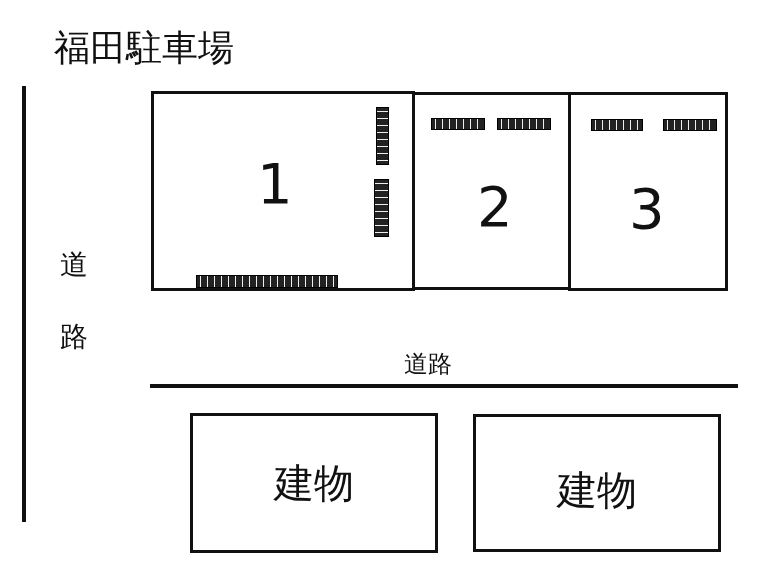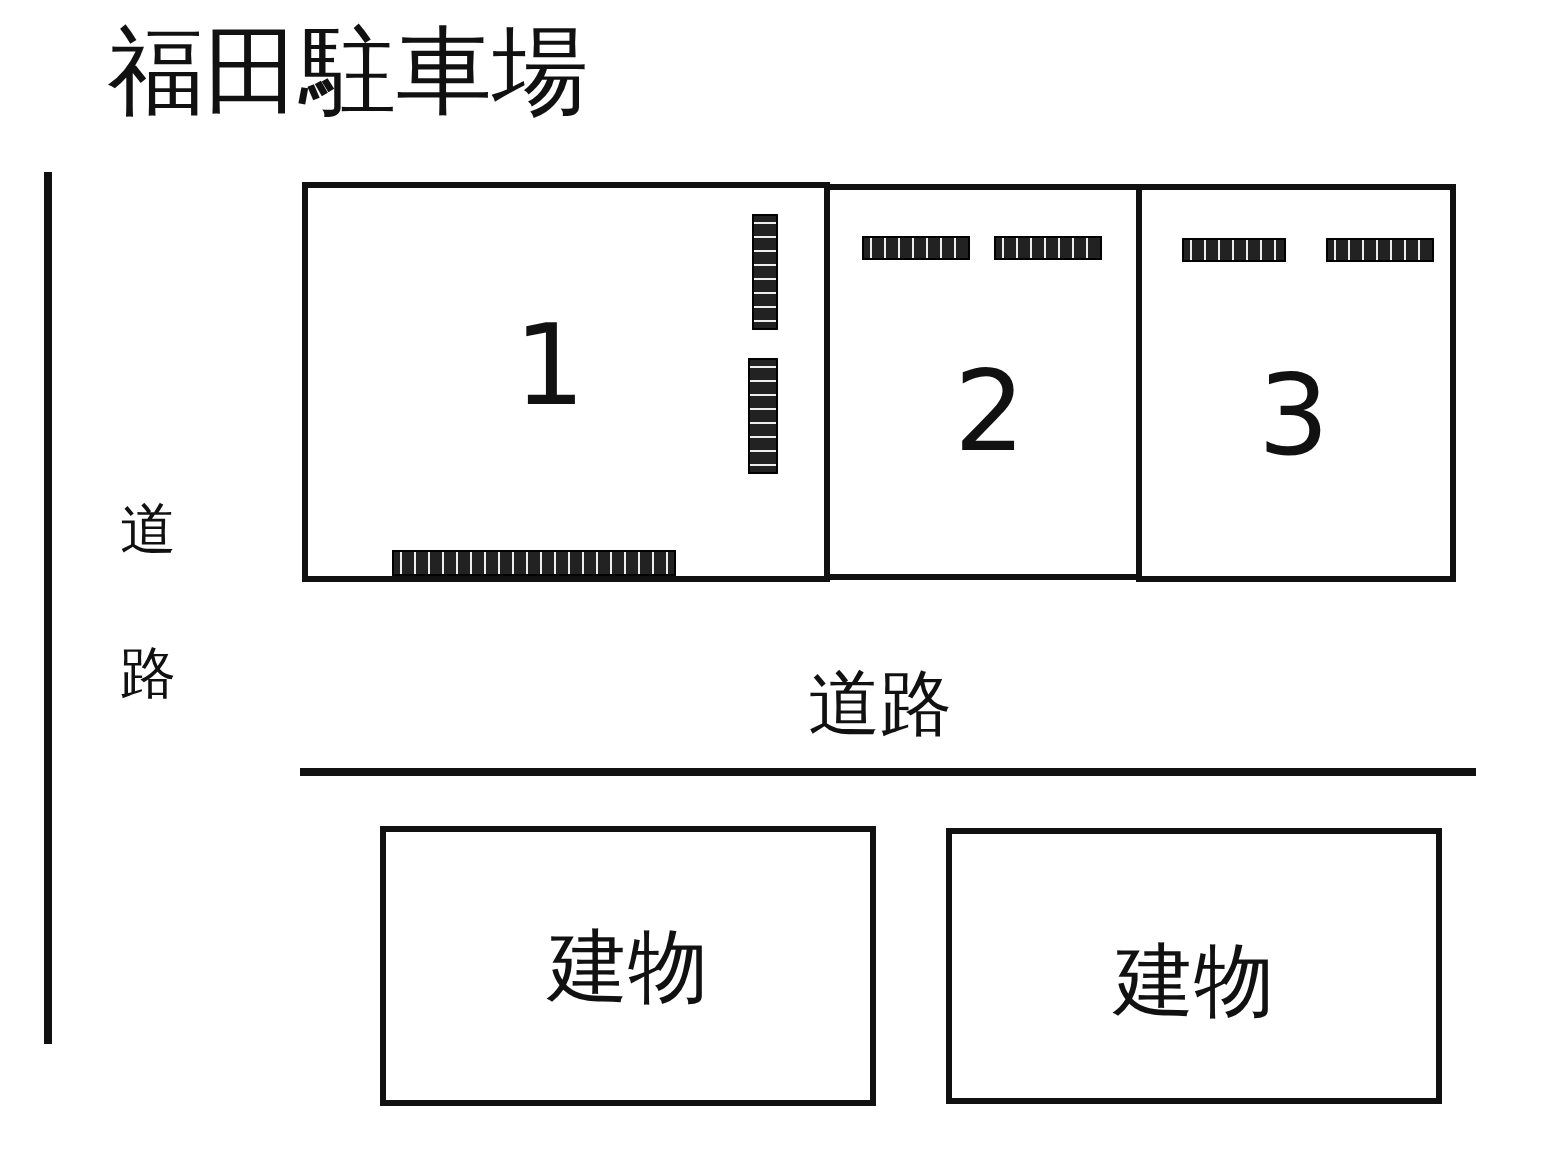--- a/index.html
+++ b/index.html
@@ -1,27 +1,27 @@
 <!DOCTYPE html>
 <html><head>
   <meta charset="utf-8">
   <style>
     html, body { margin: 0; padding: 0; background: #ffffff; }
     body { width: 782px; height: 581px; position: relative; overflow: hidden;
            font-family: "DejaVu Sans", sans-serif; color: #111; }
     .abs { position: absolute; }
-    .title { left: 54px; top: 10px; font-size: 48px; line-height: 52px; letter-spacing: 0px; }
+    .title { left: 54px; top: 22px; font-size: 36px; line-height: 52px; letter-spacing: 0px; }
     .vroad-line { left: 22px; top: 86px; width: 4px; height: 436px; background: #111; }
     .vroad-label { left: 60px; font-size: 28px; line-height: 34px; }
     .lot { border: 3px solid #111; box-sizing: border-box; }
     .lot-num { position: absolute; font-size: 56px; line-height: 60px; }
     .sign { position: absolute; background: #222; border: 1px solid #000; box-sizing: border-box;
             background-image: repeating-linear-gradient(90deg, #222 0 3px, #eee 3px 4px, #222 4px 7px); }
     .sign.v { background-image: repeating-linear-gradient(0deg, #222 0 3px, #eee 3px 4px, #222 4px 7px); }
-    .hroad-label { left: 404px; top: 335px; font-size: 36px; line-height: 36px; }
+    .hroad-label { left: 404px; top: 346px; font-size: 24px; line-height: 36px; }
     .hroad-line { left: 150px; top: 384px; width: 588px; height: 4px; background: #111; }
     .bldg { border: 3px solid #111; box-sizing: border-box; display: flex; align-items: center; justify-content: center; }
     .bldg span { font-size: 40px; }
   </style>
 </head>
 <body>
 
 <div class="abs title">福田駐車場</div>
 
 <div class="abs vroad-line"></div>

